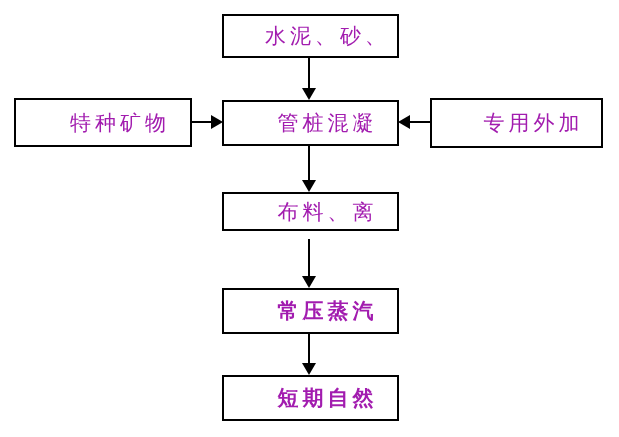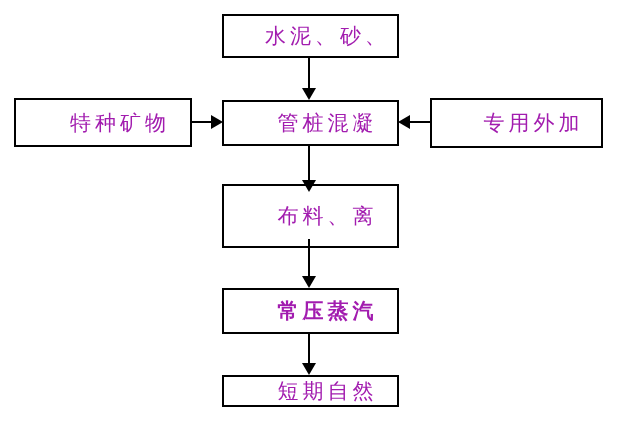--- a/index.html
+++ b/index.html
@@ -28,23 +28,23 @@
     color: #a21caf;
     white-space: nowrap;
   }
   .box span {
     display: inline-block;
     transform: translateX(17px); 
   }
   
   .b-materials { left: 222px; top: 14px;  width: 177px; height: 44px; }
   .b-concrete  { left: 222px; top: 100px; width: 177px; height: 46px; }
-  .b-fabric    { left: 222px; top: 184px; width: 177px; height: 64px; }
+  .b-fabric    { left: 222px; top: 192px; width: 177px; height: 39px; }
   .b-steam     { left: 222px; top: 288px; width: 177px; height: 46px; font-weight: bold; }
-  .b-cure      { left: 222px; top: 375px; width: 177px; height: 32px; }
+  .b-cure      { left: 222px; top: 375px; width: 177px; height: 46px; font-weight: bold; }
   
   .b-mineral   { left: 14px;  top: 98px;  width: 178px; height: 49px; }
   .b-additive  { left: 430px; top: 98px;  width: 173px; height: 50px; }
 
   
   .varrow {
     position: absolute;
     width: 14px;
   }
   .varrow::before { 

